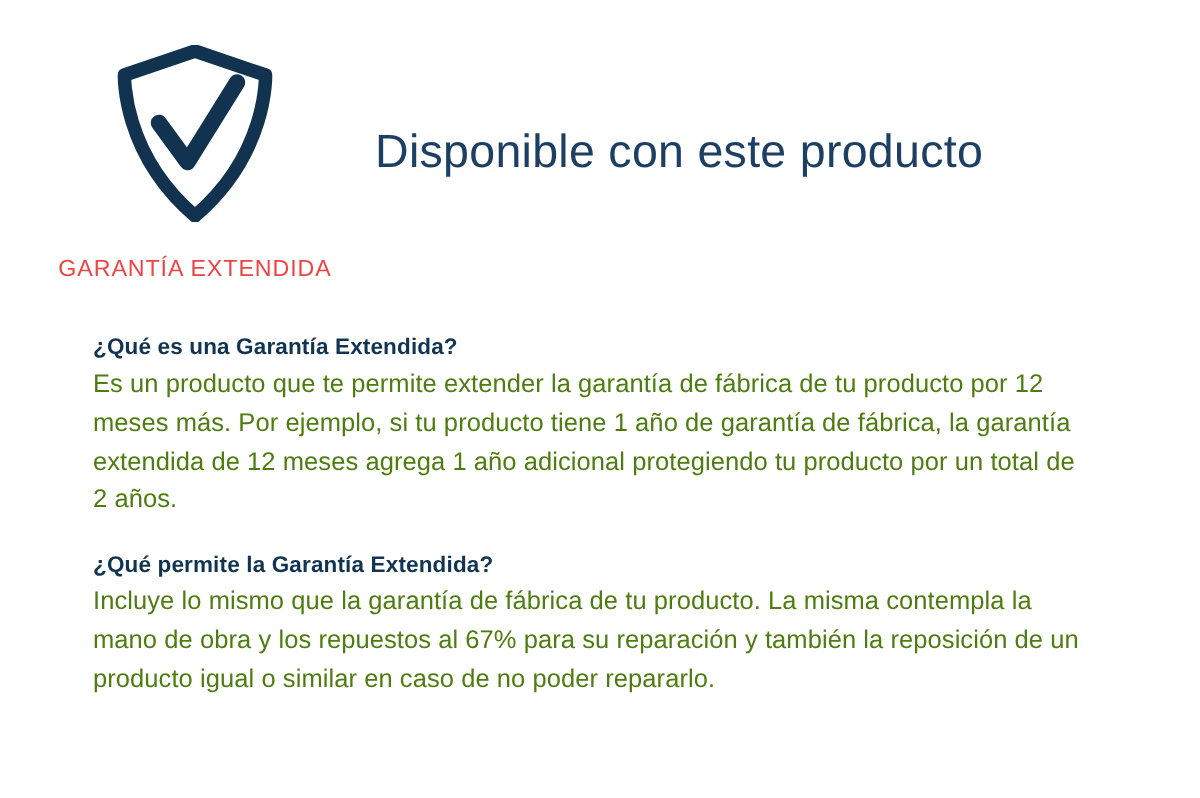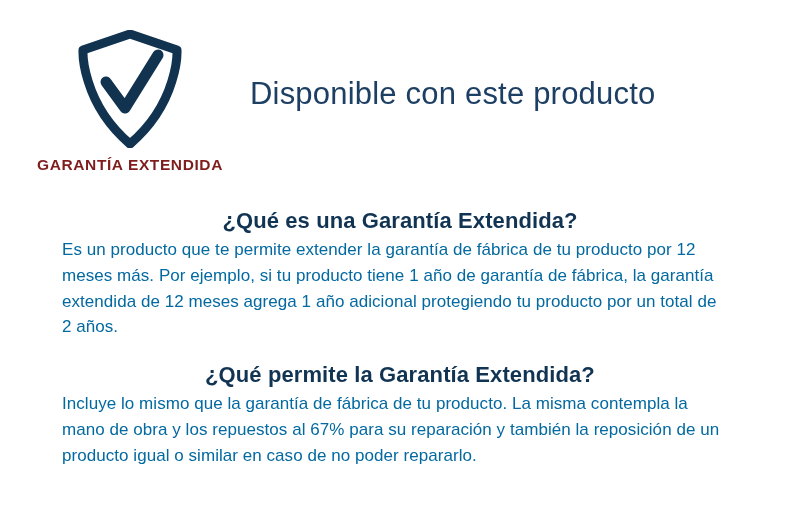--- a/index.html
+++ b/index.html
@@ -38,25 +38,25 @@
     box-sizing: border-box;
   }
 
   .shield-icon {
     width: 108px;
     height: 118px;
     display: block;
   }
 
   .badge-caption {
-    margin-top: 8px;
+    margin-top: 23px;
     font-size: 15.5px;
-    font-weight: bold;
+    font-weight: normal;
     letter-spacing: 0.6px;
-    color: #7f1d1d;
+    color: #ef4444;
     white-space: nowrap;
   }
 
   .header-title {
     flex: 1;
     font-size: 31px;
     font-weight: normal;
     color: #1d3f63;
     letter-spacing: 0.2px;
     padding-right: 44px;
@@ -66,32 +66,31 @@
   
   .content {
     padding: 34px 62px 0 62px;
   }
 
   .section {
     margin-bottom: 22px;
   }
 
   .section-title {
-    font-size: 22px;
+    font-size: 15px;
     font-weight: bold;
     color: #123453;
     margin: 0 0 3px 0;
     letter-spacing: 0.1px;
-    text-align: center;
   }
 
   .section-body {
     font-size: 17px;
     line-height: 1.52;
-    color: #0369a1;
+    color: #4d7c0f;
     margin: 0;
     max-width: 660px;
     letter-spacing: 0.05px;
   }
 </style>
 </head>
 <body>
 
 <div class="page">
 

